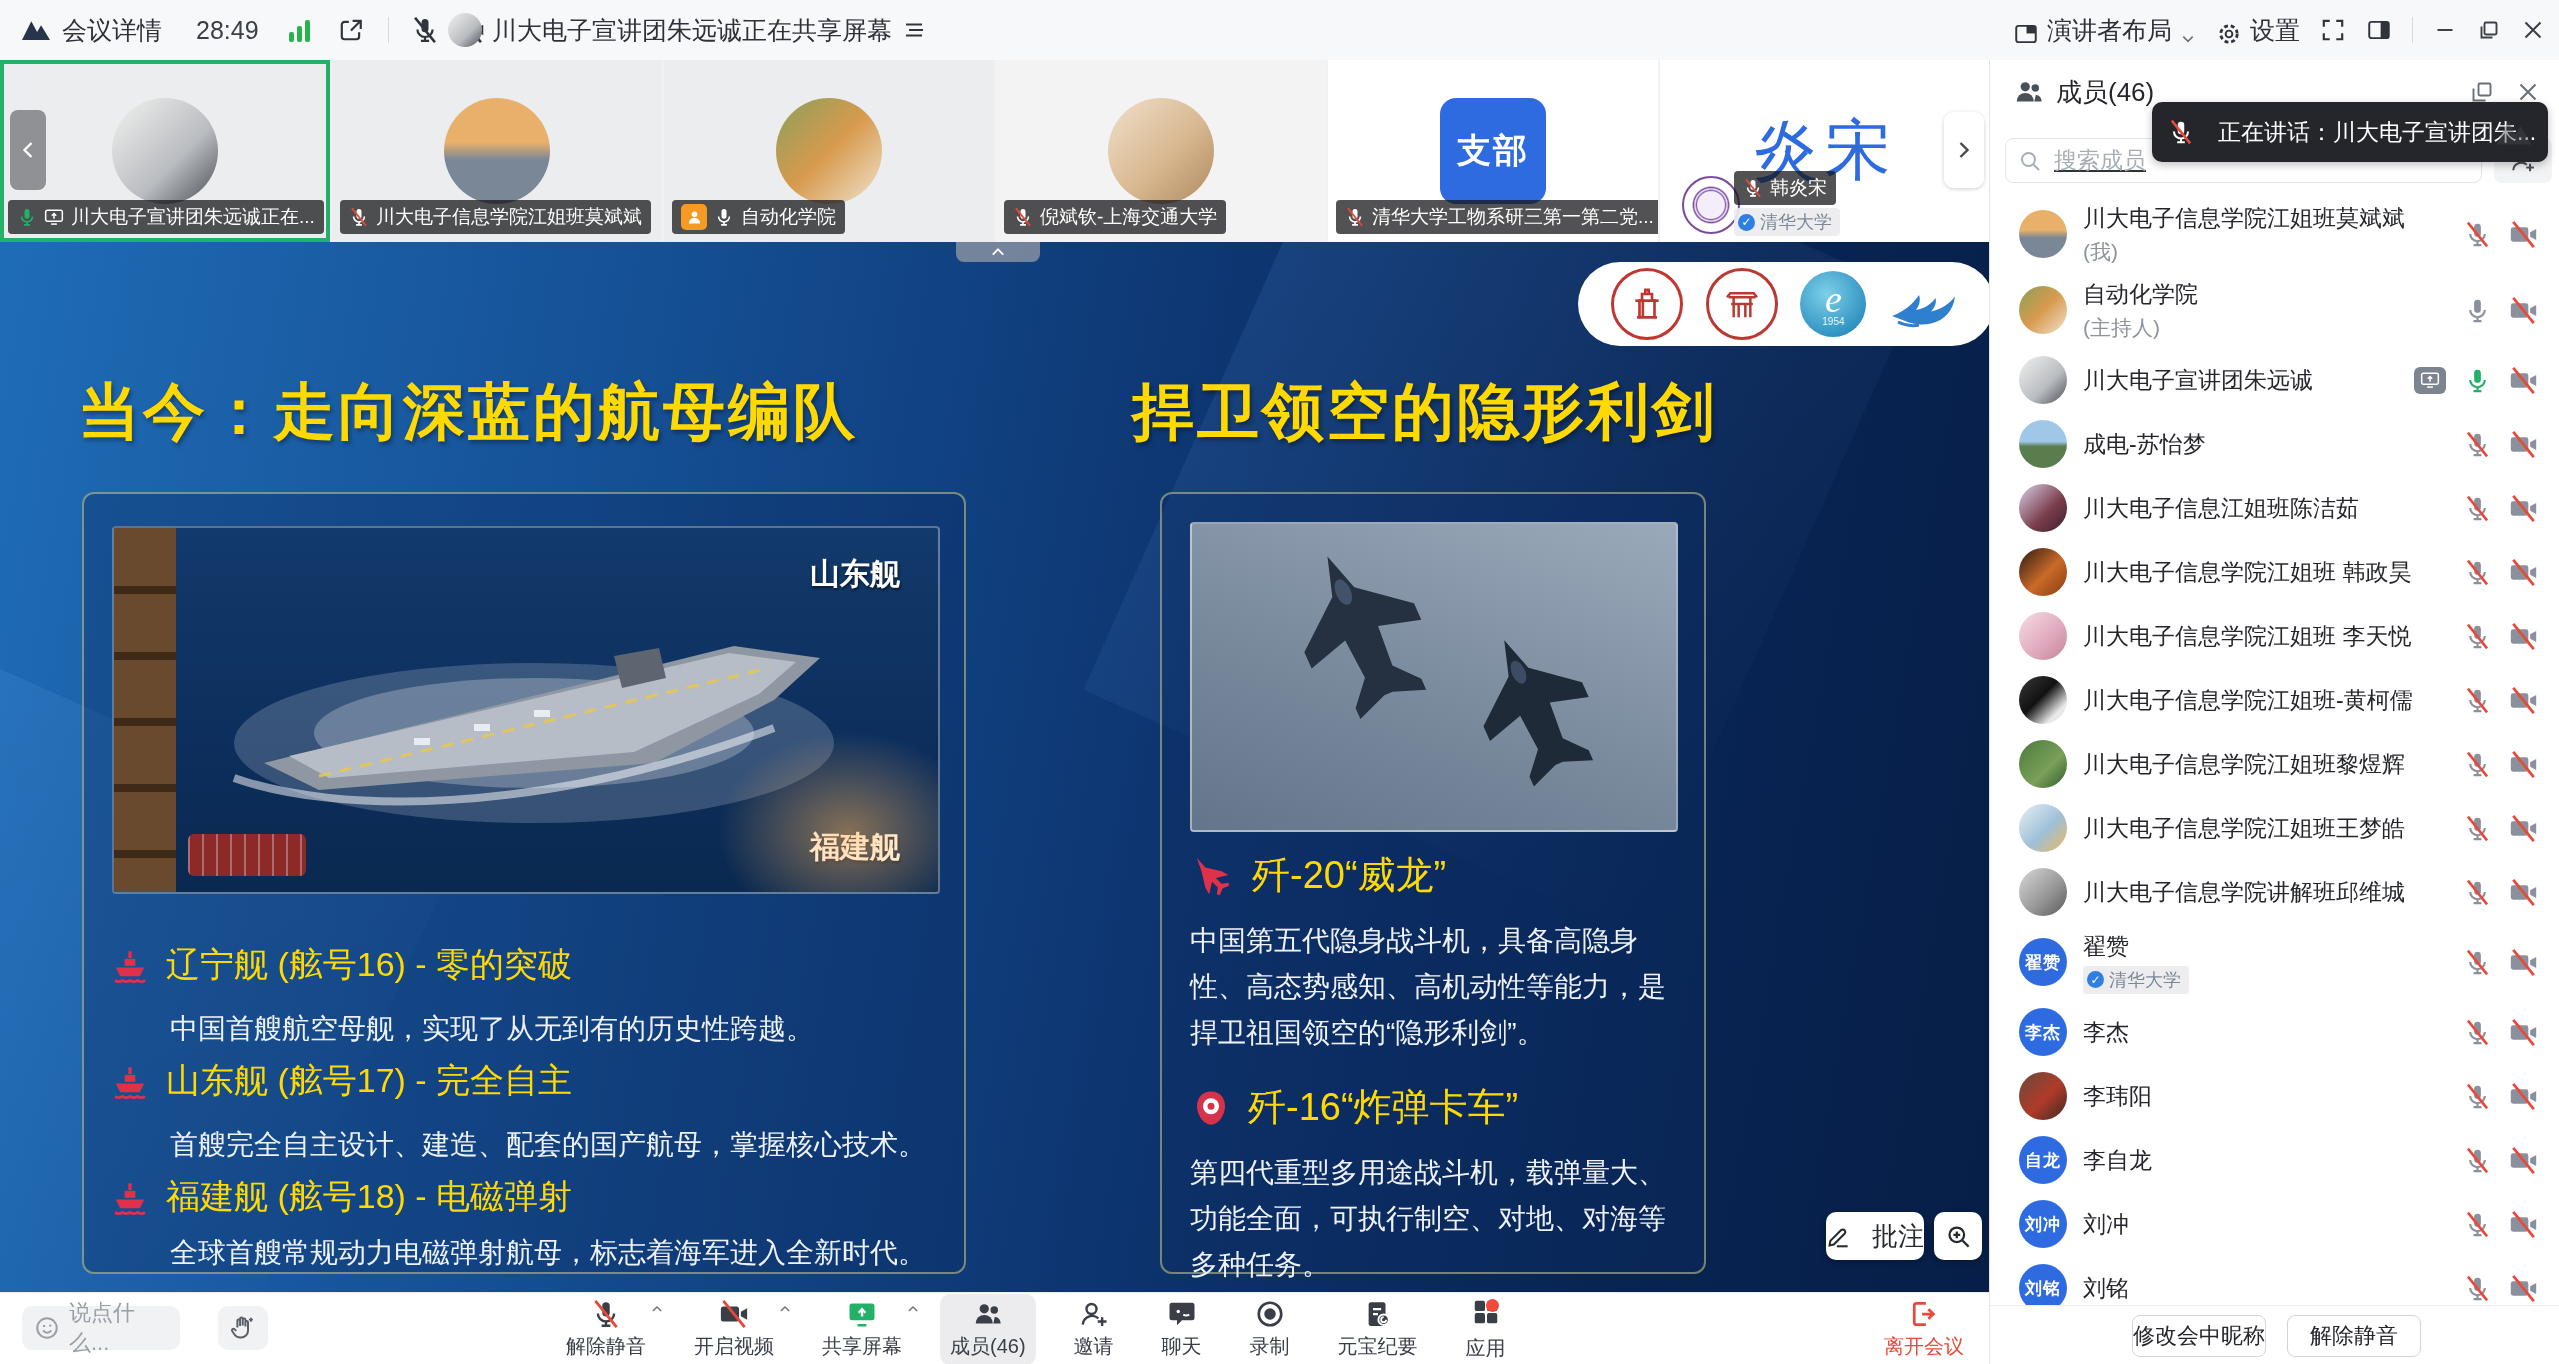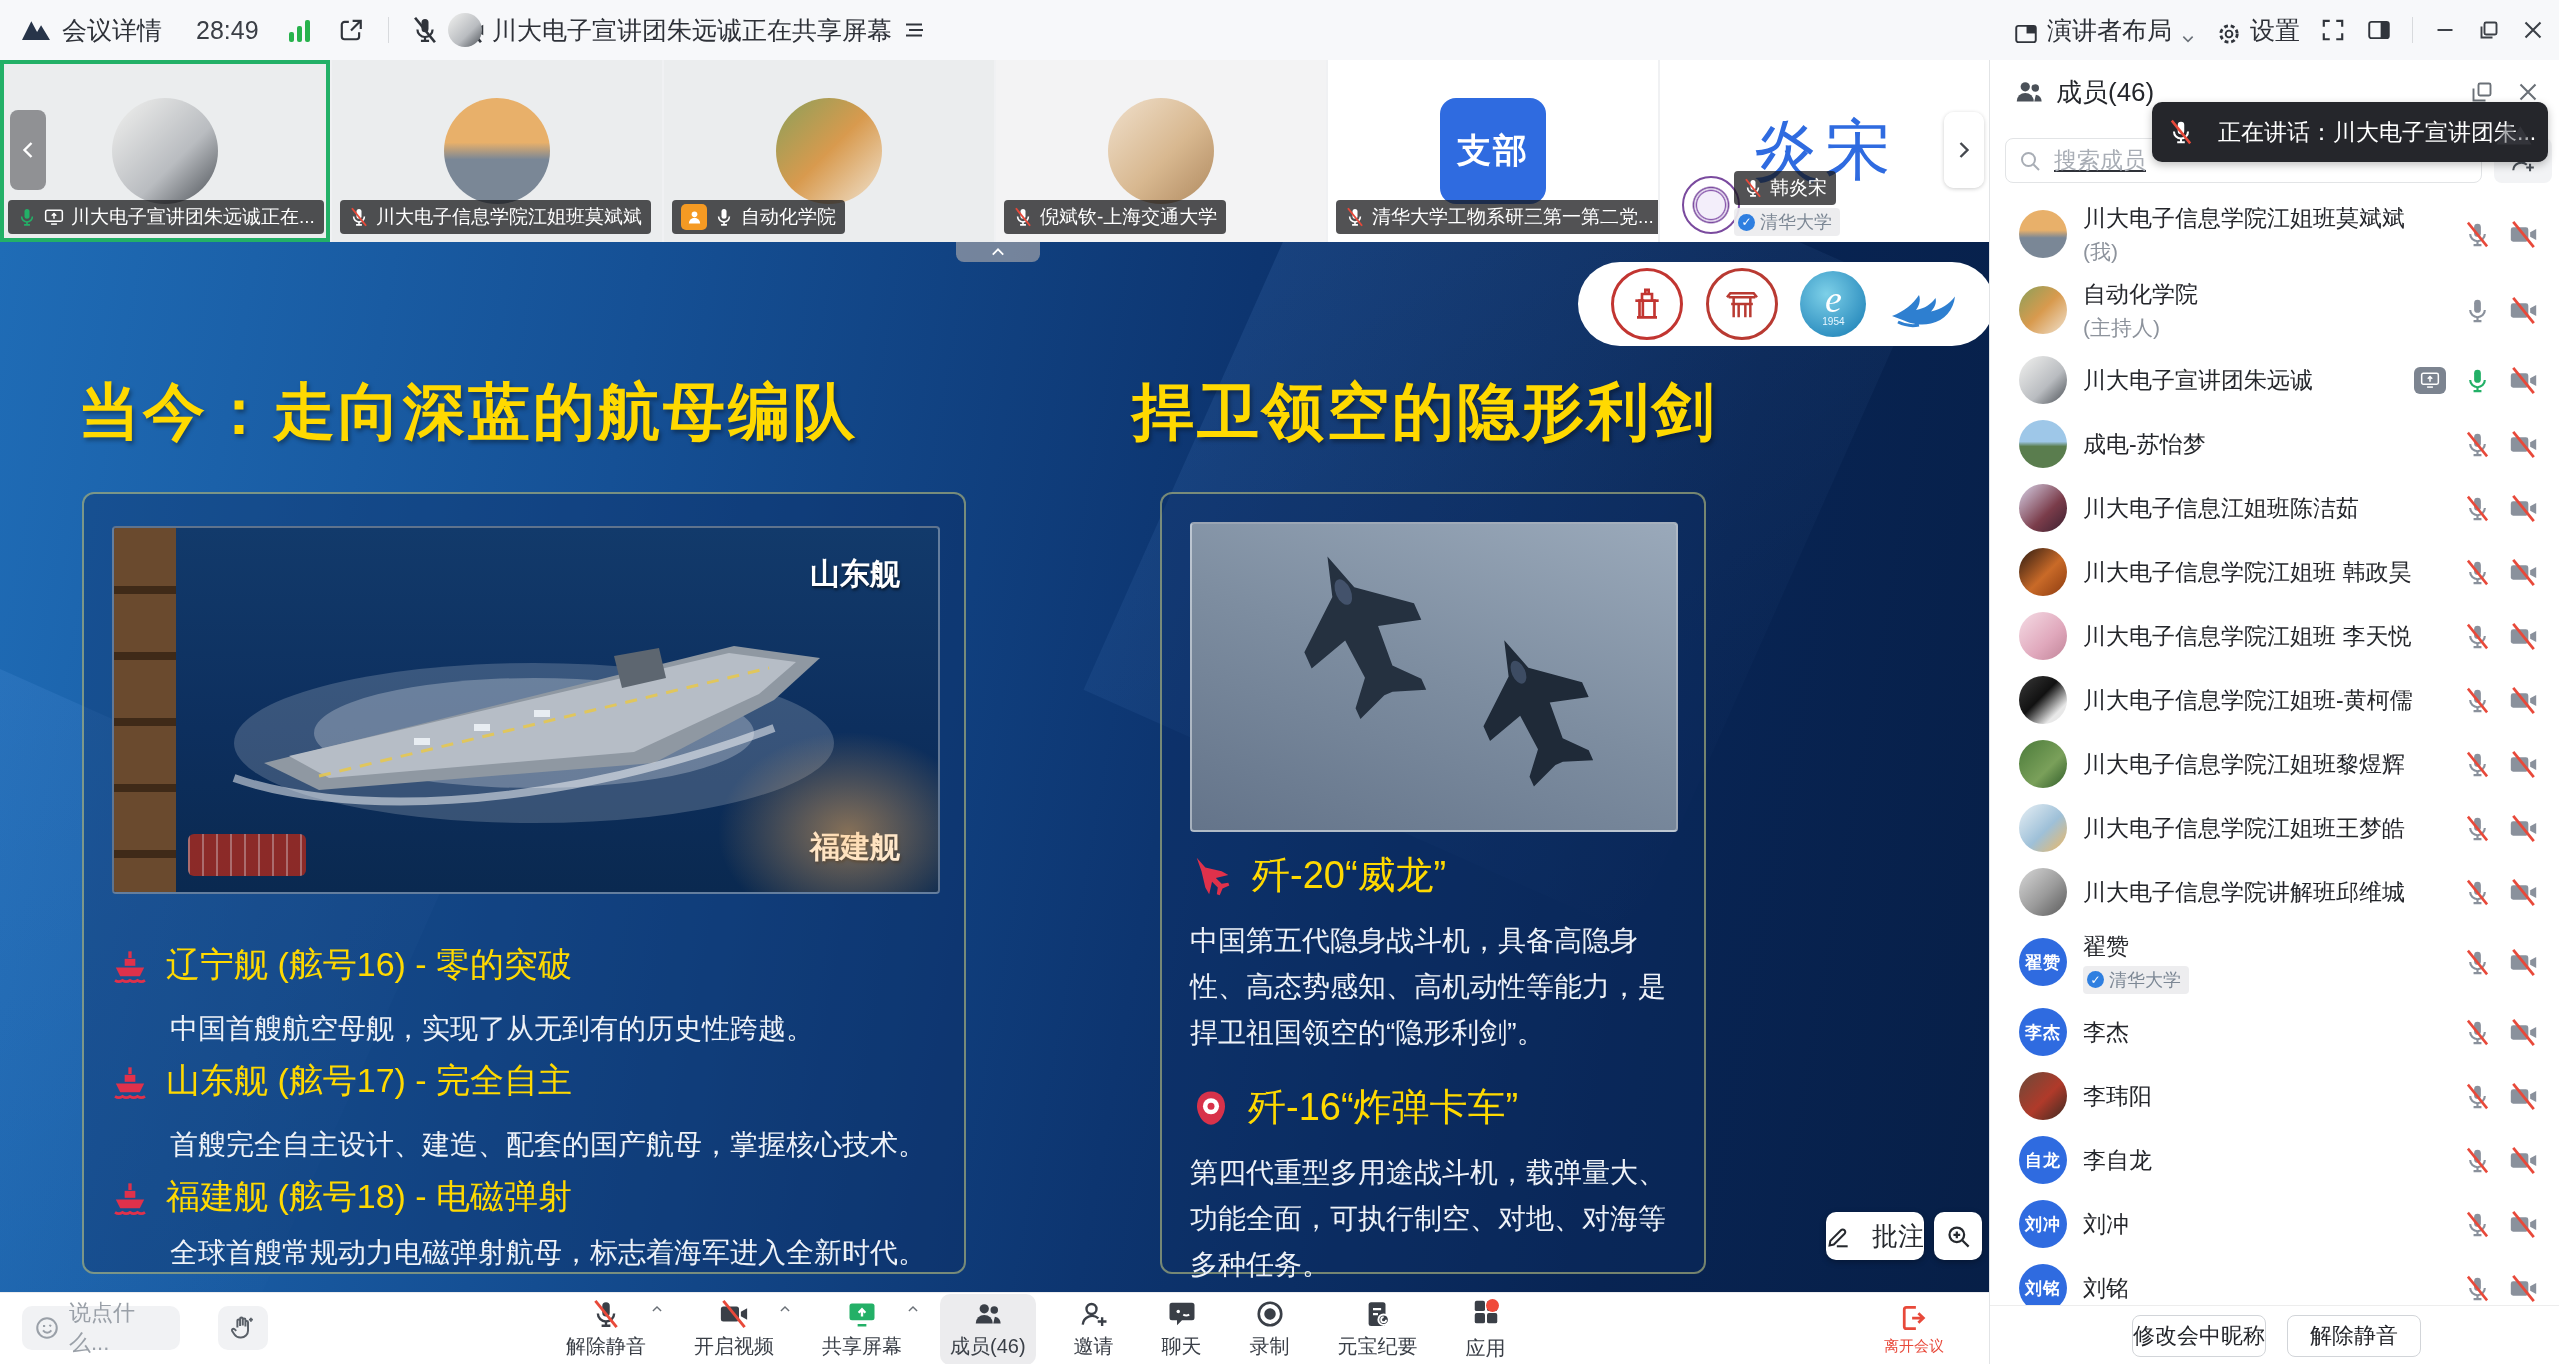--- a/index.html
+++ b/index.html
@@ -125,21 +125,21 @@
   .hand-pill{position:absolute;left:218px;top:13px;width:50px;height:44px;background:#f1f2f4;
              border-radius:10px;display:flex;align-items:center;justify-content:center;}
   .tools{position:absolute;left:556px;top:0;height:72px;display:flex;align-items:center;gap:28px;}
   .tool{position:relative;display:flex;flex-direction:column;align-items:center;gap:4px;
         padding:5px 10px;border-radius:10px;}
   .tool.active{background:#ececee;}
   .tool .lbl{font-size:20px;color:#3a3f47;white-space:nowrap;}
   .tool .chev{position:absolute;right:-8px;top:8px;color:#6a7077;}
   .leave{position:absolute;left:1884px;top:0;height:72px;display:flex;flex-direction:column;
          align-items:center;justify-content:center;gap:4px;}
-  .leave .lbl{font-size:15px;color:#e8493a;white-space:nowrap;}
+  .leave .lbl{font-size:20px;color:#e8493a;white-space:nowrap;}
   .reddot{position:absolute;right:2px;top:2px;width:13px;height:13px;border-radius:50%;background:#f04a3a;}
 </style>
 </head>
 <body>
 
 <svg width="0" height="0" style="position:absolute">
   <symbol id="s-logo" viewBox="0 0 24 24">
       <path d="M1.5 19.5L8.5 5.5l4.3 8 3-5 6.7 11z" fill="currentColor"></path>
     </symbol>
   <symbol id="s-mic" viewBox="0 0 24 24">

